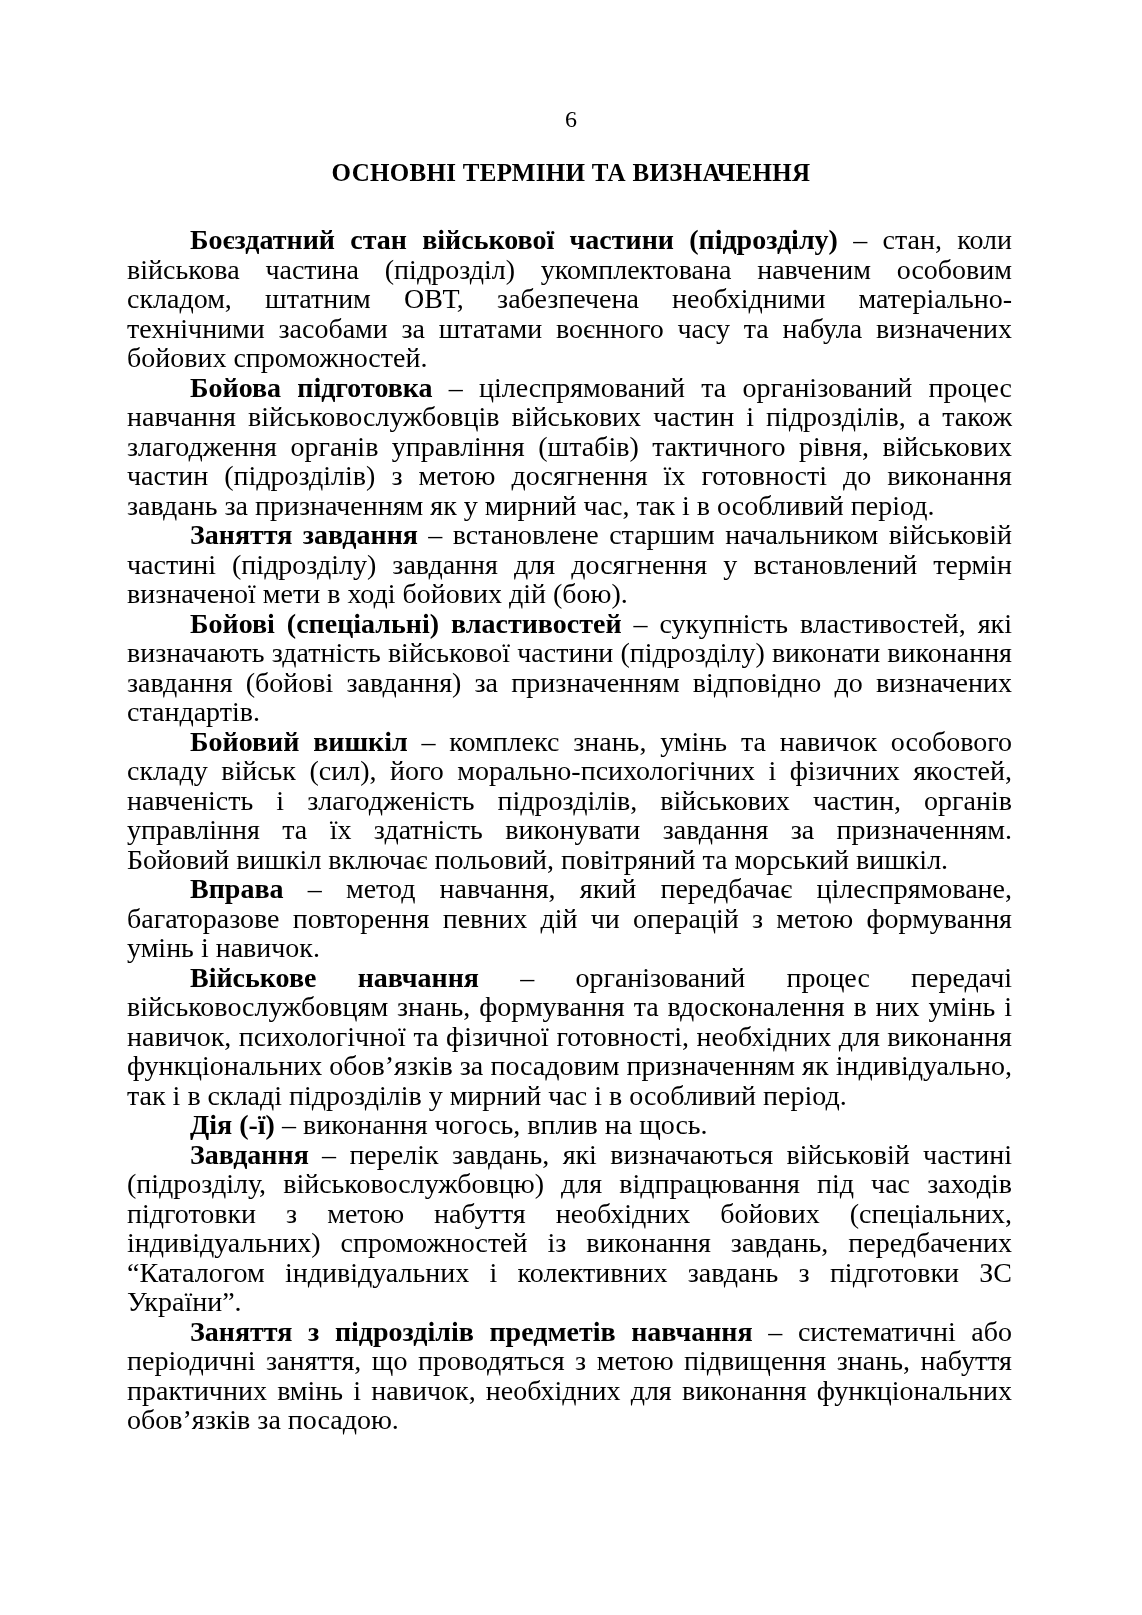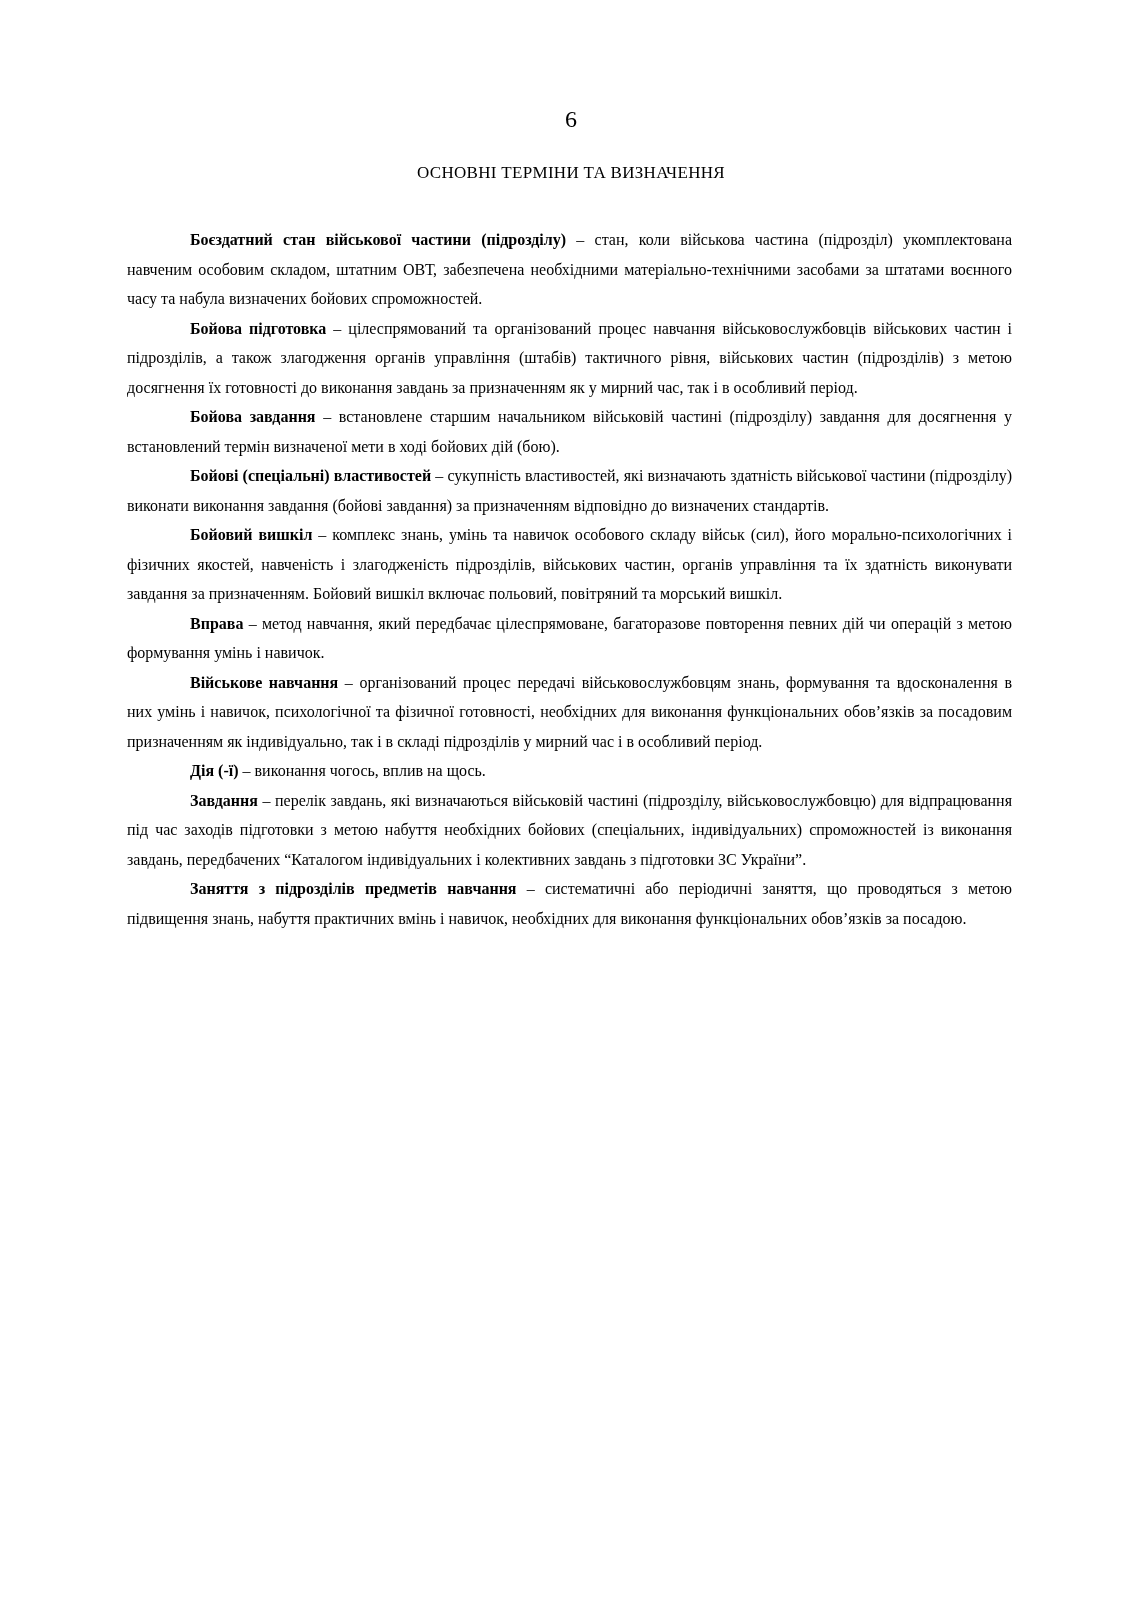--- a/index.html
+++ b/index.html
@@ -19,28 +19,28 @@
     overflow: hidden;
   }
   .page-number {
     text-align: center;
     font-size: 24px;
     line-height: 30px;
   }
   .doc-title {
     margin: 24px 0 17px 0;
     text-align: center;
-    font-size: 17px;
-    font-weight: normal;
+    font-size: 25px;
+    font-weight: bold;
     line-height: 30px;
     letter-spacing: 0.3px;
   }
   .content {
     margin: 37px 130px 14px 127px;
-    font-size: 16px;
+    font-size: 28px;
     line-height: 29.5px;
     text-align: justify;
   }
   .para {
     margin: 0;
     text-indent: 63px;
   }
   .term {
     font-weight: bold;
   }
@@ -54,21 +54,21 @@
 
   <h1 class="doc-title">ОСНОВНІ ТЕРМІНИ ТА ВИЗНАЧЕННЯ</h1>
 
   <div class="content">
 
     <p class="para"><span class="term">Боєздатний стан військової частини (підрозділу)</span><span class="def"> – стан, коли військова частина (підрозділ) укомплектована навченим особовим складом, штатним ОВТ, забезпечена необхідними матеріально-технічними засобами за штатами воєнного часу та набула визначених бойових спроможностей.</span></p>
 
 
     <p class="para"><span class="term">Бойова підготовка</span><span class="def"> – цілеспрямований та організований процес навчання військовослужбовців військових частин і підрозділів, а також злагодження органів управління (штабів) тактичного рівня, військових частин (підрозділів) з метою досягнення їх готовності до виконання завдань за призначенням як у мирний час, так і в особливий період.</span></p>
 
-    <p class="para"><span class="term">Бойова завдання</span><span class="def"> – встановлене старшим начальником військовій частині (підрозділу) завдання для досягнення у встановлений термін визначеної мети в ході бойових дій (бою).</span></p>
+    <p class="para"><span class="term">Заняття завдання</span><span class="def"> – встановлене старшим начальником військовій частині (підрозділу) завдання для досягнення у встановлений термін визначеної мети в ході бойових дій (бою).</span></p>
 
     <p class="para"><span class="term">Бойові (спеціальні) властивостей</span><span class="def"> – сукупність властивостей, які визначають здатність військової частини (підрозділу) виконати виконання завдання (бойові завдання) за призначенням відповідно до визначених стандартів.</span></p>
 
     <p class="para"><span class="term">Бойовий вишкіл</span><span class="def"> – комплекс знань, умінь та навичок особового складу військ (сил), його морально-психологічних і фізичних якостей, навченість і злагодженість підрозділів, військових частин, органів управління та їх здатність виконувати завдання за призначенням. Бойовий вишкіл включає польовий, повітряний та морський вишкіл.</span></p>
 
     <p class="para"><span class="term">Вправа</span><span class="def"> – метод навчання, який передбачає цілеспрямоване, багаторазове повторення певних дій чи операцій з метою формування умінь і навичок.</span></p>
 
     <p class="para"><span class="term">Військове навчання</span><span class="def"> – організований процес передачі військовослужбовцям знань, формування та вдосконалення в них умінь і навичок, психологічної та фізичної готовності, необхідних для виконання функціональних обов’язків за посадовим призначенням як індивідуально, так і в складі підрозділів у мирний час і в особливий період.</span></p>
 
     <p class="para"><span class="term">Дія (-ї)</span><span class="def"> – виконання чогось, вплив на щось.</span></p>

